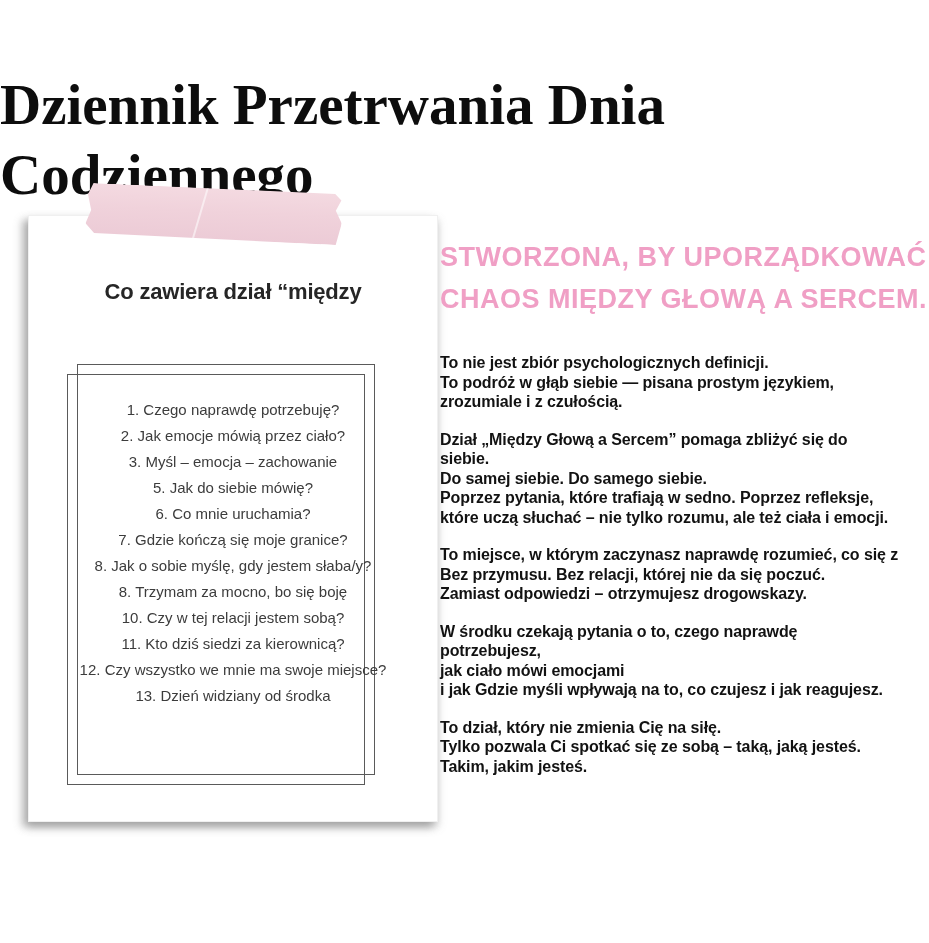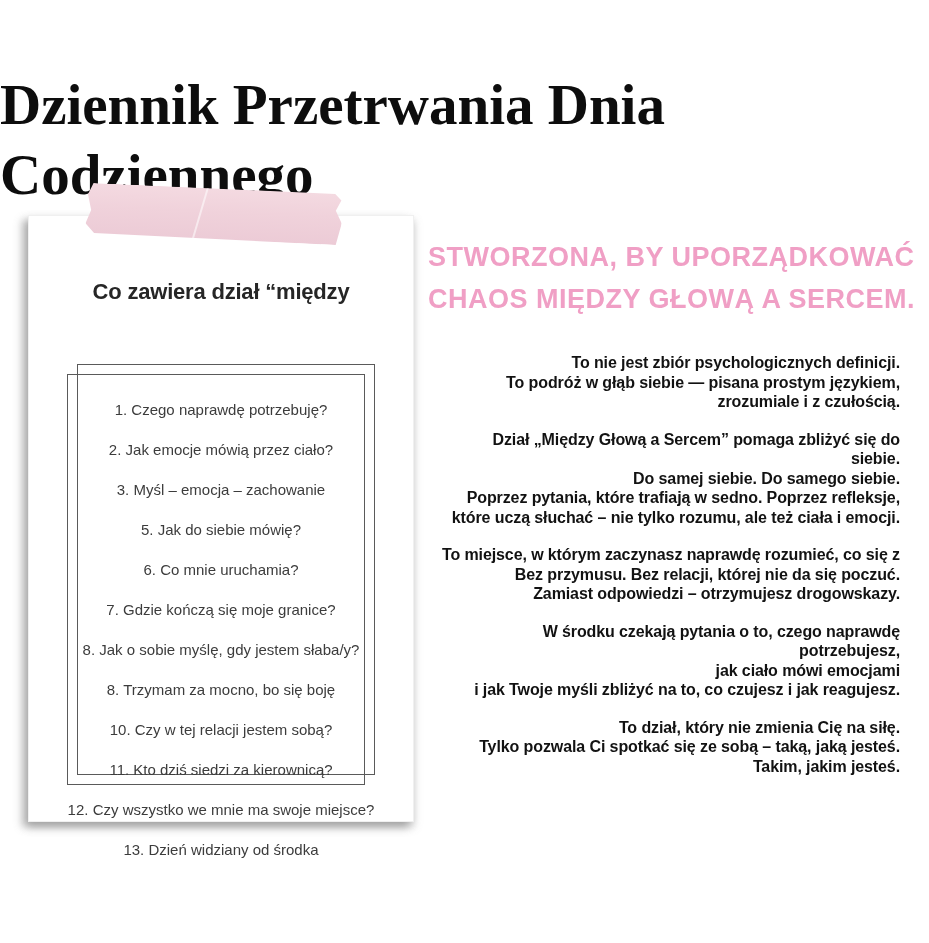--- a/index.html
+++ b/index.html
@@ -12,20 +12,21 @@
     font-family:"Liberation Serif",serif;font-weight:700;
     font-size:57px;line-height:70px;color:#0d0d0d;letter-spacing:0px;
   }
   .page-title div{white-space:nowrap;}
 
   
   .card{
     position:absolute;left:28px;top:215px;width:384px;height:605px;
     background:#ffffff;border:1px solid #f0f0f0;
     box-shadow:-6px 5px 8px rgba(110,110,110,0.45), 0 5px 8px rgba(110,110,110,0.35);
+    padding-left:24px;
   }
   .tape{
     position:absolute;left:86px;top:188px;width:256px;height:52px;
     transform:rotate(2.4deg);z-index:5;
     background:linear-gradient(180deg,#f4dae1 0%,#f0d2db 45%,#eccbd6 100%);
     clip-path:polygon(2.5% 0%, 97% 2%, 99.5% 14%, 97.5% 34%, 100% 58%, 98% 100%, 3.5% 96%, 0% 78%, 2% 52%, 0.5% 22%);
     box-shadow:0 3px 4px rgba(150,150,150,0.35);
   }
   .tape::after{
     content:"";position:absolute;left:44%;top:-4px;width:2px;height:120%;
@@ -34,28 +35,28 @@
   .card-heading{
     position:absolute;left:0;top:60px;width:100%;text-align:center;
     font-weight:700;font-size:22px;line-height:31px;color:#262626;letter-spacing:-0.2px;
   }
   .card-heading div{white-space:nowrap;}
   .frame{position:absolute;border:1px solid #5a5a5a;background:transparent;}
   .frame-back{left:38px;top:158px;width:296px;height:409px;}
   .frame-front{left:48px;top:148px;width:296px;height:409px;}
   .card-list{
     position:absolute;left:0;top:186px;width:100%;
-    display:flex;flex-direction:column;align-items:center;gap:24px;
+    display:flex;flex-direction:column;align-items:center;gap:10px;
     font-size:15px;line-height:16px;color:#3c3c3c;text-align:center;z-index:2;
   }
   .card-list div{white-space:nowrap;}
 
   
   .right-col{
-    position:absolute;left:428px;top:236px;width:472px;text-align:right;
+    position:absolute;left:440px;top:236px;width:472px;text-align:left;
   }
   .headline{
     font-weight:700;font-size:27px;line-height:42px;letter-spacing:0.5px;
   }
   .headline div{white-space:nowrap;}
   .paras{margin-top:33px;}
   .para{
     font-weight:700;font-size:16px;line-height:19.5px;color:#121212;
     letter-spacing:-0.1px;margin-bottom:18px;
   }
@@ -116,21 +117,21 @@
       </div>
       <div class="para">
         <div>To miejsce, w którym zaczynasz naprawdę rozumieć, co się z</div>
         <div>Bez przymusu. Bez relacji, której nie da się poczuć.</div>
         <div>Zamiast odpowiedzi – otrzymujesz drogowskazy.</div>
       </div>
       <div class="para">
         <div>W środku czekają pytania o to, czego naprawdę</div>
         <div>potrzebujesz,</div>
         <div>jak ciało mówi emocjami</div>
-        <div>i jak Twoje myśli zbliżyć na to, co czujesz i jak reagujesz.</div>
+        <div>i jak Gdzie myśli wpływają na to, co czujesz i jak reagujesz.</div>
       </div>
       <div class="para">
         <div>To dział, który nie zmienia Cię na siłę.</div>
         <div>Tylko pozwala Ci spotkać się ze sobą – taką, jaką jesteś.</div>
         <div>Takim, jakim jesteś.</div>
       </div>
     </div>
 </div>
 
 </body></html>

